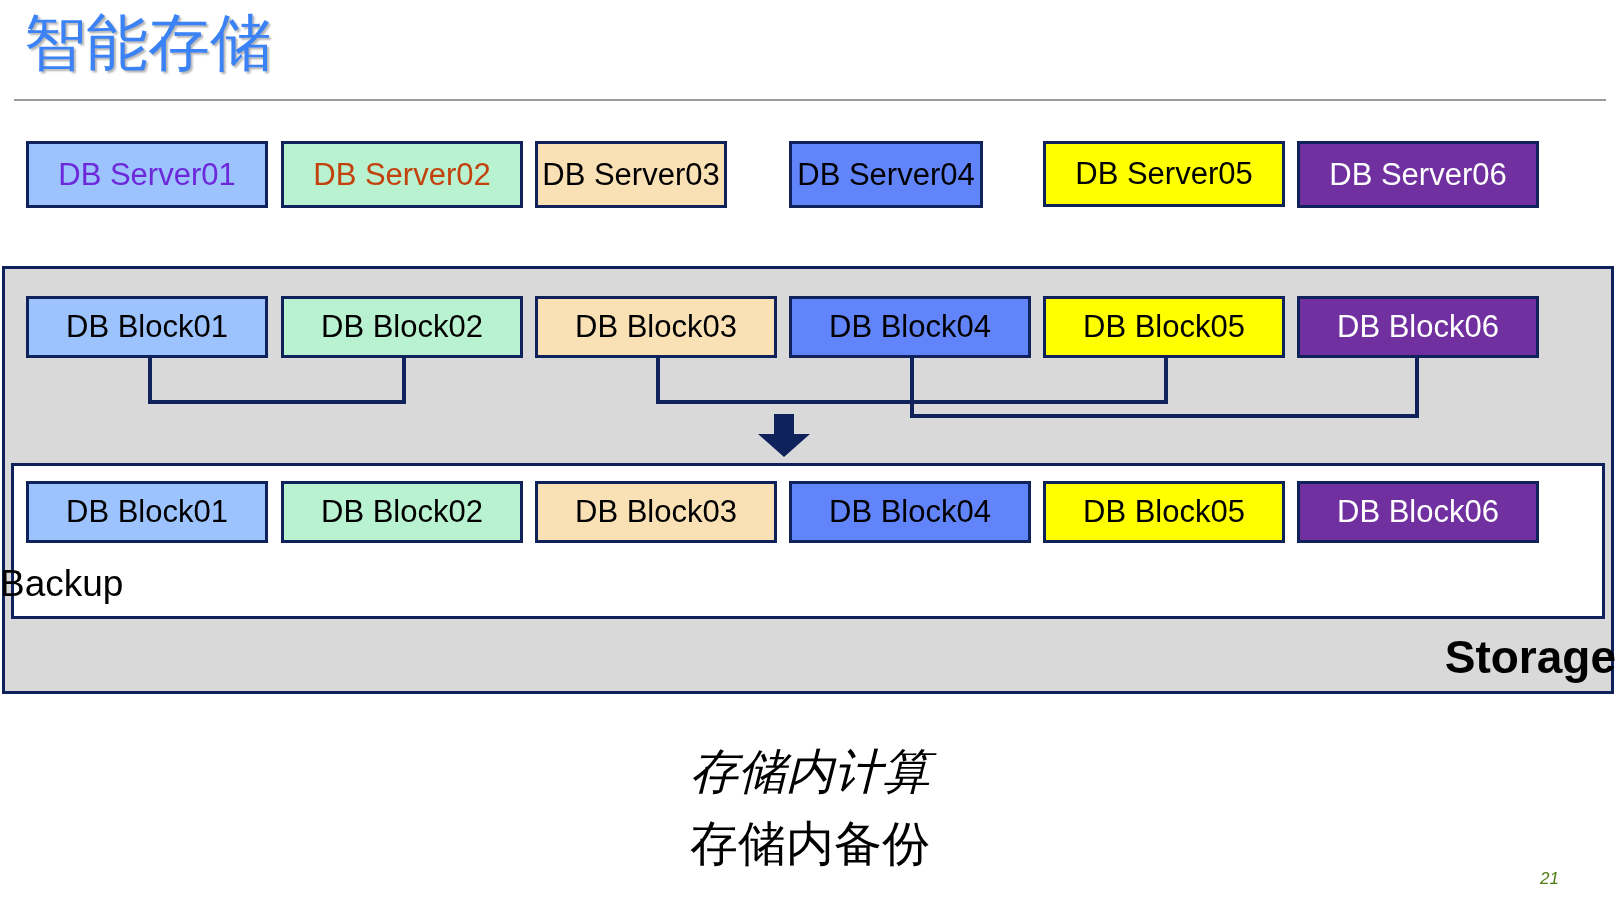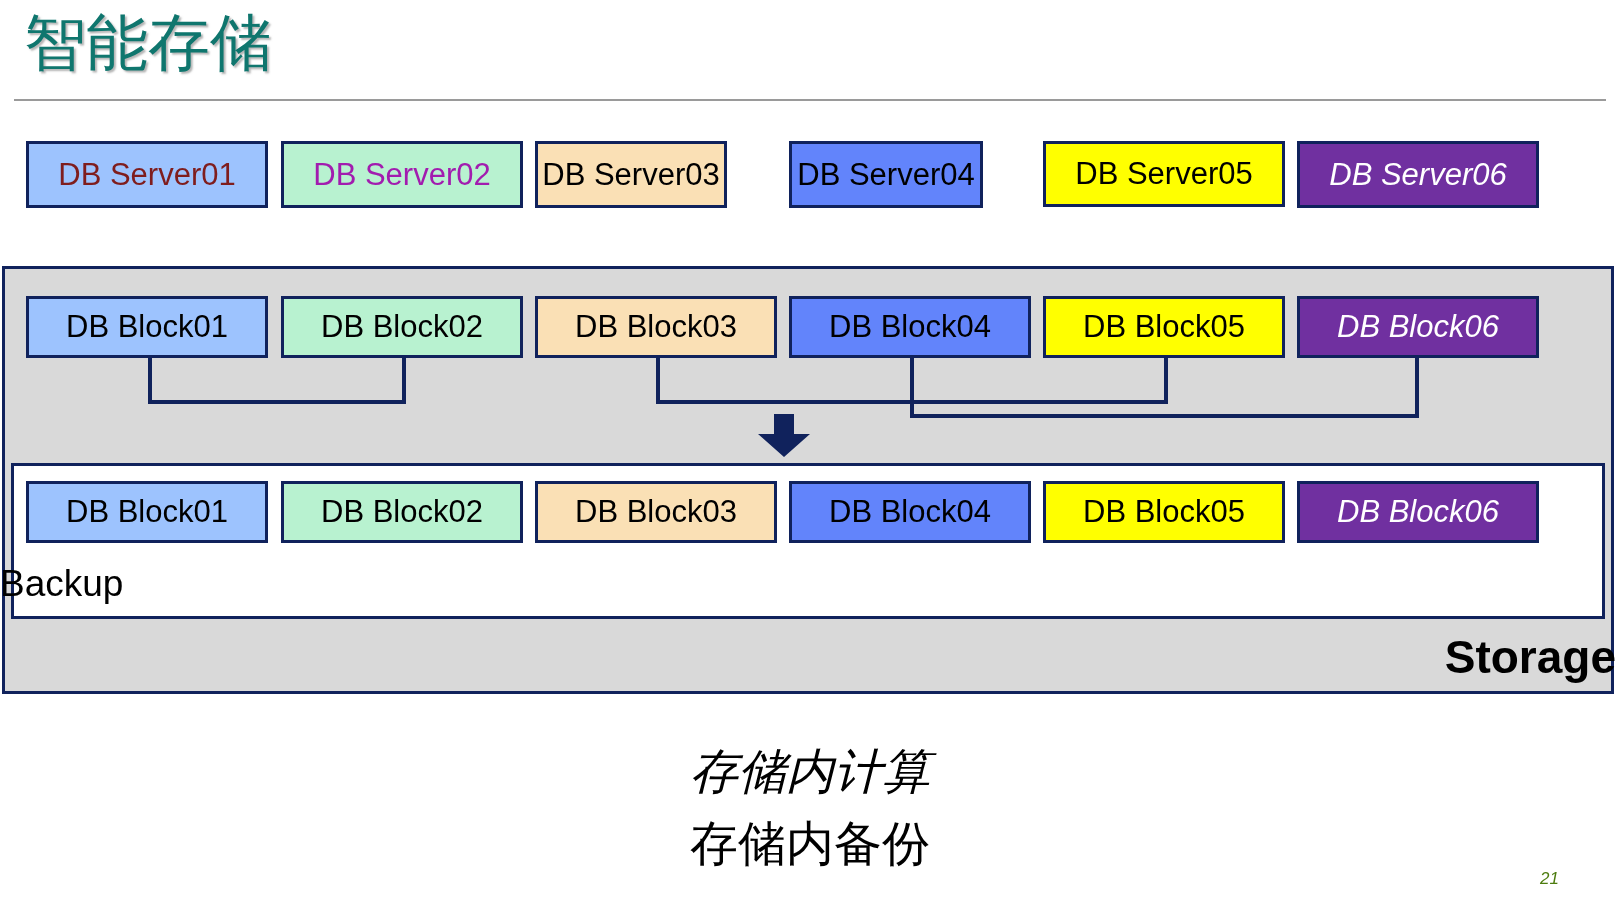--- a/index.html
+++ b/index.html
@@ -16,21 +16,21 @@
   }
 
   
   #slide-title {
     position: absolute;
     left: 24px;
     top: 4px;
     font-size: 62px;
     line-height: 1.25;
     font-weight: 400;
-    color: #0f766e;
+    color: #3b82f6;
     text-shadow: 2px 2px 2px rgba(120,120,120,0.55);
     white-space: nowrap;
   }
   #title-rule {
     position: absolute;
     left: 14px;
     top: 99px;
     width: 1592px;
     height: 2px;
     background: #9a9a9a;
@@ -41,21 +41,21 @@
     position: absolute;
     border: 3px solid #10225C;
     box-sizing: border-box;
     display: flex;
     align-items: center;
     justify-content: center;
     font-size: 31px;
     color: #000000;
     white-space: nowrap;
   }
-  .node.light-text { color: #ffffff; font-style: italic; }
+  .node.light-text { color: #ffffff; }
 
   
   #server-row { position: absolute; left: 0; top: 0; width: 1620px; height: 910px; }
 
   
   #storage-box {
     position: absolute;
     left: 2px;
     top: 266px;
     width: 1612px;
@@ -159,24 +159,24 @@
 </svg>
 
 <div id="backup-label">Backup</div>
 <div id="storage-label">Storage</div>
 
 <div class="caption-line" id="caption-line-1">存储内计算</div>
 <div class="caption-line" id="caption-line-2">存储内备份</div>
 
 <div id="page-number">21</div>
 
-<div class="node" style="left: 26px; top: 141px; width: 242px; height: 67px; background: rgb(157, 195, 254); color: #7f1d1d; border-color: rgb(16, 34, 92); align-items: center;">
+<div class="node" style="left: 26px; top: 141px; width: 242px; height: 67px; background: rgb(157, 195, 254); color: #6d28d9; border-color: rgb(16, 34, 92); align-items: center;">
     <span>DB Server01</span>
   </div>
-<div class="node" style="left: 281px; top: 141px; width: 242px; height: 67px; background: rgb(184, 242, 208); color: #a21caf; border-color: rgb(16, 34, 92);">
+<div class="node" style="left: 281px; top: 141px; width: 242px; height: 67px; background: rgb(184, 242, 208); color: #c2410c; border-color: rgb(16, 34, 92);">
     <span>DB Server02</span>
   </div>
 <div class="node" style="left: 535px; top: 141px; width: 192px; height: 67px; background: rgb(250, 224, 181); color: rgb(0, 0, 0); border-color: rgb(16, 34, 92);">
     <span>DB Server03</span>
   </div>
 <div class="node" style="left: 789px; top: 141px; width: 194px; height: 67px; background: rgb(98, 132, 251); color: rgb(0, 0, 0); border-color: rgb(16, 34, 92);">
     <span>DB Server04</span>
   </div>
 <div class="node" style="left: 1043px; top: 141px; width: 242px; height: 66px; background: rgb(255, 255, 0); color: rgb(0, 0, 0); border-color: rgb(16, 34, 92);">
     <span>DB Server05</span>

